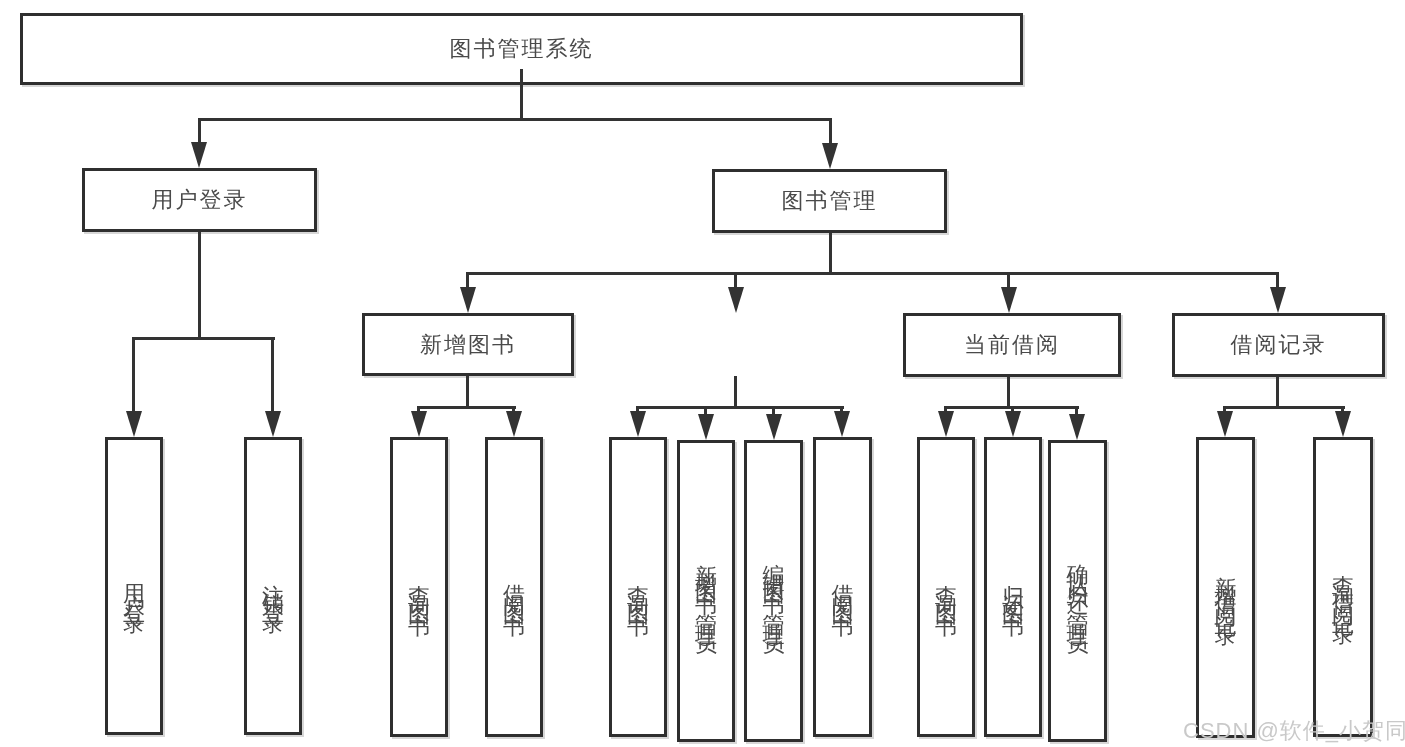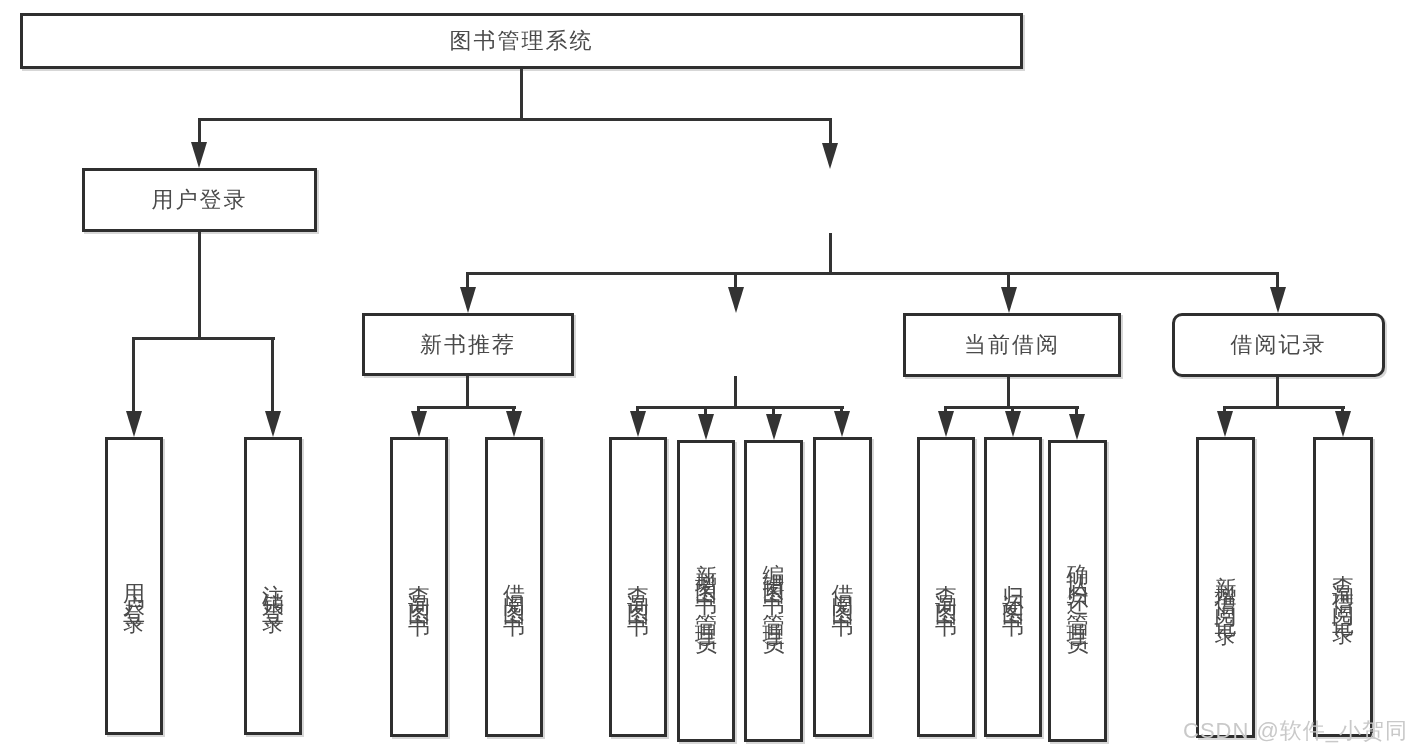--- a/index.html
+++ b/index.html
@@ -32,33 +32,36 @@
     position:absolute;left:1183px;top:716px;z-index:10;
     font-size:22px;color:var(--watermark,#c9c9c9);
     white-space:nowrap;letter-spacing:1px;
   }
 </style>
 </head>
 <body>
 
 <div class="canvas">
 
-  <div class="box" style="left:20px;top:13px;width:1003px;height:56px;">
+  <div class="box" style="left:20px;top:13px;width:1003px;height:72px;">
     <span>图书管理系统</span>
   </div>
 
   <div class="vline" style="left:520px;top:69px;height:52px;"></div>
   <div class="hline" style="left:198px;top:118px;width:634px;"></div>
   <div class="vline" style="left:198px;top:118px;height:28px;"></div>
   <div class="arrow" style="left:191px;top:142px;"></div>
   <div class="vline" style="left:829px;top:118px;height:28px;"></div>
   <div class="arrow" style="left:822px;top:143px;"></div>
 
   <div class="box" style="left:82px;top:168px;width:235px;height:64px;">
     <span>用户登录</span>
+  </div>
+  <div class="box" style="left:712px;top:169px;width:235px;height:64px;">
+    <span>图书管理</span>
   </div>
 
   <div class="vline" style="left:198px;top:232px;height:108px;"></div>
   <div class="hline" style="left:133px;top:337px;width:142px;"></div>
   <div class="vline" style="left:132px;top:337px;height:76px;"></div>
   <div class="arrow" style="left:126px;top:411px;"></div>
   <div class="vline" style="left:271px;top:337px;height:76px;"></div>
   <div class="arrow" style="left:265px;top:411px;"></div>
 
   <div class="vline" style="left:829px;top:233px;height:42px;"></div>
@@ -66,26 +69,26 @@
   <div class="vline" style="left:466px;top:272px;height:17px;"></div>
   <div class="arrow" style="left:460px;top:287px;"></div>
   <div class="vline" style="left:734px;top:272px;height:17px;"></div>
   <div class="arrow" style="left:728px;top:287px;"></div>
   <div class="vline" style="left:1007px;top:272px;height:17px;"></div>
   <div class="arrow" style="left:1001px;top:287px;"></div>
   <div class="vline" style="left:1276px;top:272px;height:17px;"></div>
   <div class="arrow" style="left:1270px;top:287px;"></div>
 
   <div class="box" style="left:362px;top:313px;width:212px;height:63px;">
-    <span>新书推荐</span>
+    <span>新增图书</span>
   </div>
   <div class="box" style="left:903px;top:313px;width:218px;height:64px;">
     <span>当前借阅</span>
   </div>
-  <div class="box" style="left:1172px;top:313px;width:213px;height:64px;border-radius:10px;">
+  <div class="box" style="left:1172px;top:313px;width:213px;height:64px;">
     <span>借阅记录</span>
   </div>
 
   <div class="vline" style="left:466px;top:376px;height:33px;"></div>
   <div class="hline" style="left:418px;top:406px;width:98px;"></div>
   <div class="vline" style="left:417px;top:406px;height:7px;"></div>
   <div class="arrow" style="left:411px;top:411px;"></div>
   <div class="vline" style="left:512px;top:406px;height:7px;"></div>
   <div class="arrow" style="left:506px;top:411px;"></div>
 

